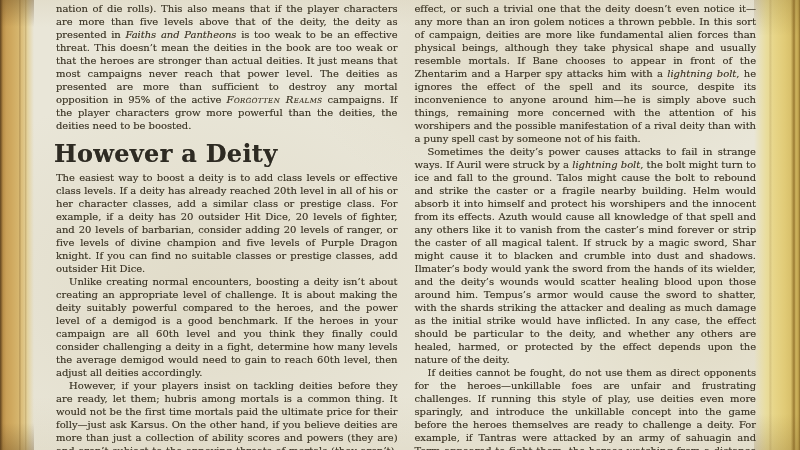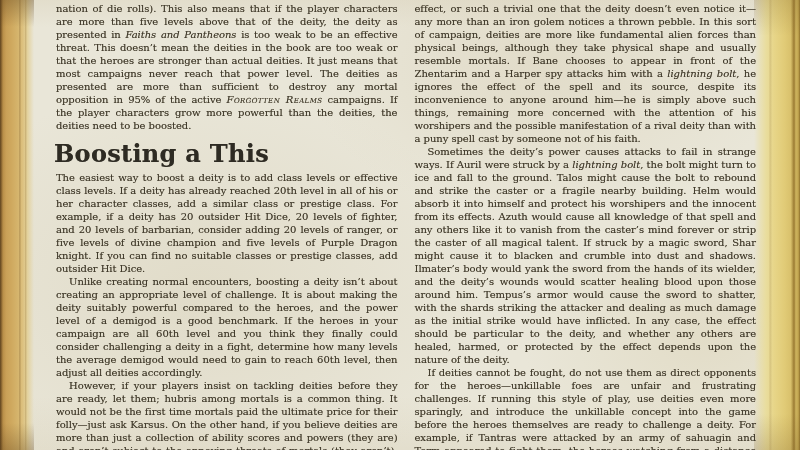--- a/index.html
+++ b/index.html
@@ -86,21 +86,21 @@
 </style>
 </head>
 <body>
 
 <div class="page">
   <div class="edge-left"></div>
   <div class="edge-right"></div>
   <div class="content">
     <div class="col">
         <p class="para"><span>nation of die rolls). This also means that if the player characters are more than five levels above that of the deity, the deity as presented in </span><span class="it">Faiths and Pantheons</span><span> is too weak to be an effective threat. This doesn’t mean the deities in the book are too weak or that the heroes are stronger than actual deities. It just means that most campaigns never reach that power level. The deities as presented are more than sufficient to destroy any mortal opposition in 95% of the active </span><span class="sc">Forgotten Realms</span><span> campaigns. If the player characters grow more powerful than the deities, the deities need to be boosted.</span></p>
-        <h2 class="section-heading">Boosting a This</h2>
+        <h2 class="section-heading">However a Deity</h2>
         <p class="para"><span>The easiest way to boost a deity is to add class levels or effective class levels. If a deity has already reached 20th level in all of his or her character classes, add a similar class or prestige class. For example, if a deity has 20 outsider Hit Dice, 20 levels of fighter, and 20 levels of barbarian, consider adding 20 levels of ranger, or five levels of divine champion and five levels of Purple Dragon knight. If you can find no suitable classes or prestige classes, add outsider Hit Dice.</span></p>
         <p class="para indent"><span>Unlike creating normal encounters, boosting a deity isn’t about creating an appropriate level of challenge. It is about making the deity suitably powerful compared to the heroes, and the power level of a demigod is a good benchmark. If the heroes in your campaign are all 60th level and you think they finally could consider challenging a deity in a fight, determine how many levels the average demigod would need to gain to reach 60th level, then adjust all deities accordingly.</span></p>
         <p class="para indent"><span>However, if your players insist on tackling deities before they are ready, let them; hubris among mortals is a common thing. It would not be the first time mortals paid the ultimate price for their folly—just ask Karsus. On the other hand, if you believe deities are more than just a collection of ability scores and powers (they are) and aren’t subject to the annoying threats of mortals (they aren’t), consider making deities unfightable beings (see below).</span></p>
       </div>
     <div class="col">
         <p class="para"><span>effect, or such a trivial one that the deity doesn’t even notice it—any more than an iron golem notices a thrown pebble. In this sort of campaign, deities are more like fundamental alien forces than physical beings, although they take physical shape and usually resemble mortals. If Bane chooses to appear in front of the Zhentarim and a Harper spy attacks him with a </span><span class="it">lightning bolt</span><span>, he ignores the effect of the spell and its source, despite its inconvenience to anyone around him—he is simply above such things, remaining more concerned with the attention of his worshipers and the possible manifestation of a rival deity than with a puny spell cast by someone not of his faith.</span></p>
         <p class="para indent"><span>Sometimes the deity’s power causes attacks to fail in strange ways. If Auril were struck by a </span><span class="it">lightning bolt</span><span>, the bolt might turn to ice and fall to the ground. Talos might cause the bolt to rebound and strike the caster or a fragile nearby building. Helm would absorb it into himself and protect his worshipers and the innocent from its effects. Azuth would cause all knowledge of that spell and any others like it to vanish from the caster’s mind forever or strip the caster of all magical talent. If struck by a magic sword, Shar might cause it to blacken and crumble into dust and shadows. Ilmater’s body would yank the sword from the hands of its wielder, and the deity’s wounds would scatter healing blood upon those around him. Tempus’s armor would cause the sword to shatter, with the shards striking the attacker and dealing as much damage as the initial strike would have inflicted. In any case, the effect should be particular to the deity, and whether any others are healed, harmed, or protected by the effect depends upon the nature of the deity.</span></p>
         <p class="para indent"><span>If deities cannot be fought, do not use them as direct opponents for the heroes—unkillable foes are unfair and frustrating challenges. If running this style of play, use deities even more sparingly, and introduce the unkillable concept into the game before the heroes themselves are ready to challenge a deity. For example, if Tantras were attacked by an army of sahuagin and Torm appeared to fight them, the heroes watching from a distance should see that the attacks</span></p>
       </div>
   </div>

